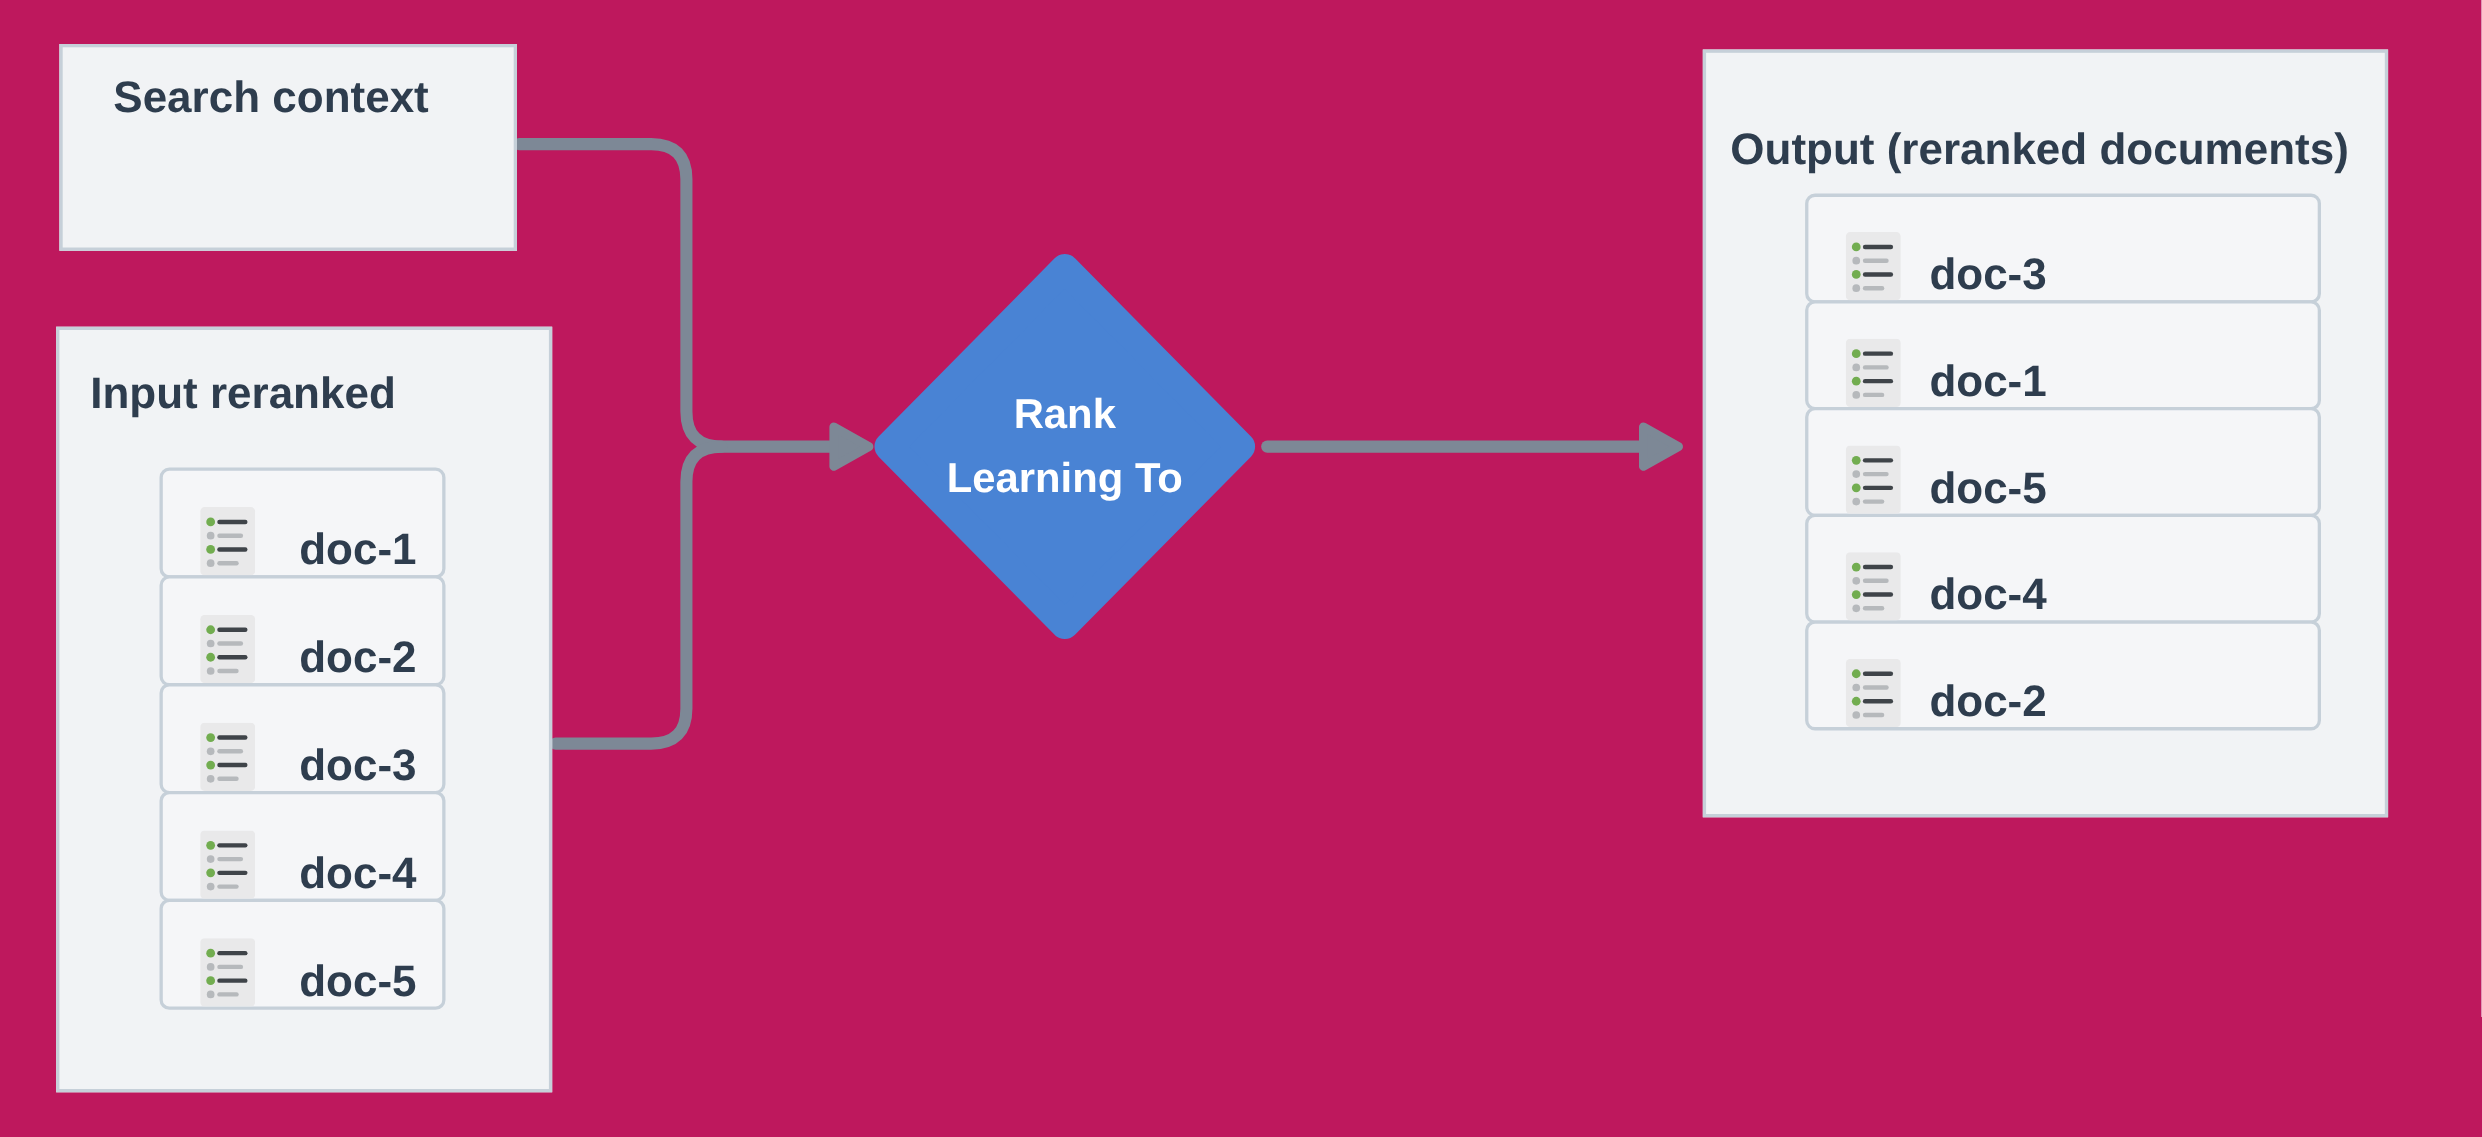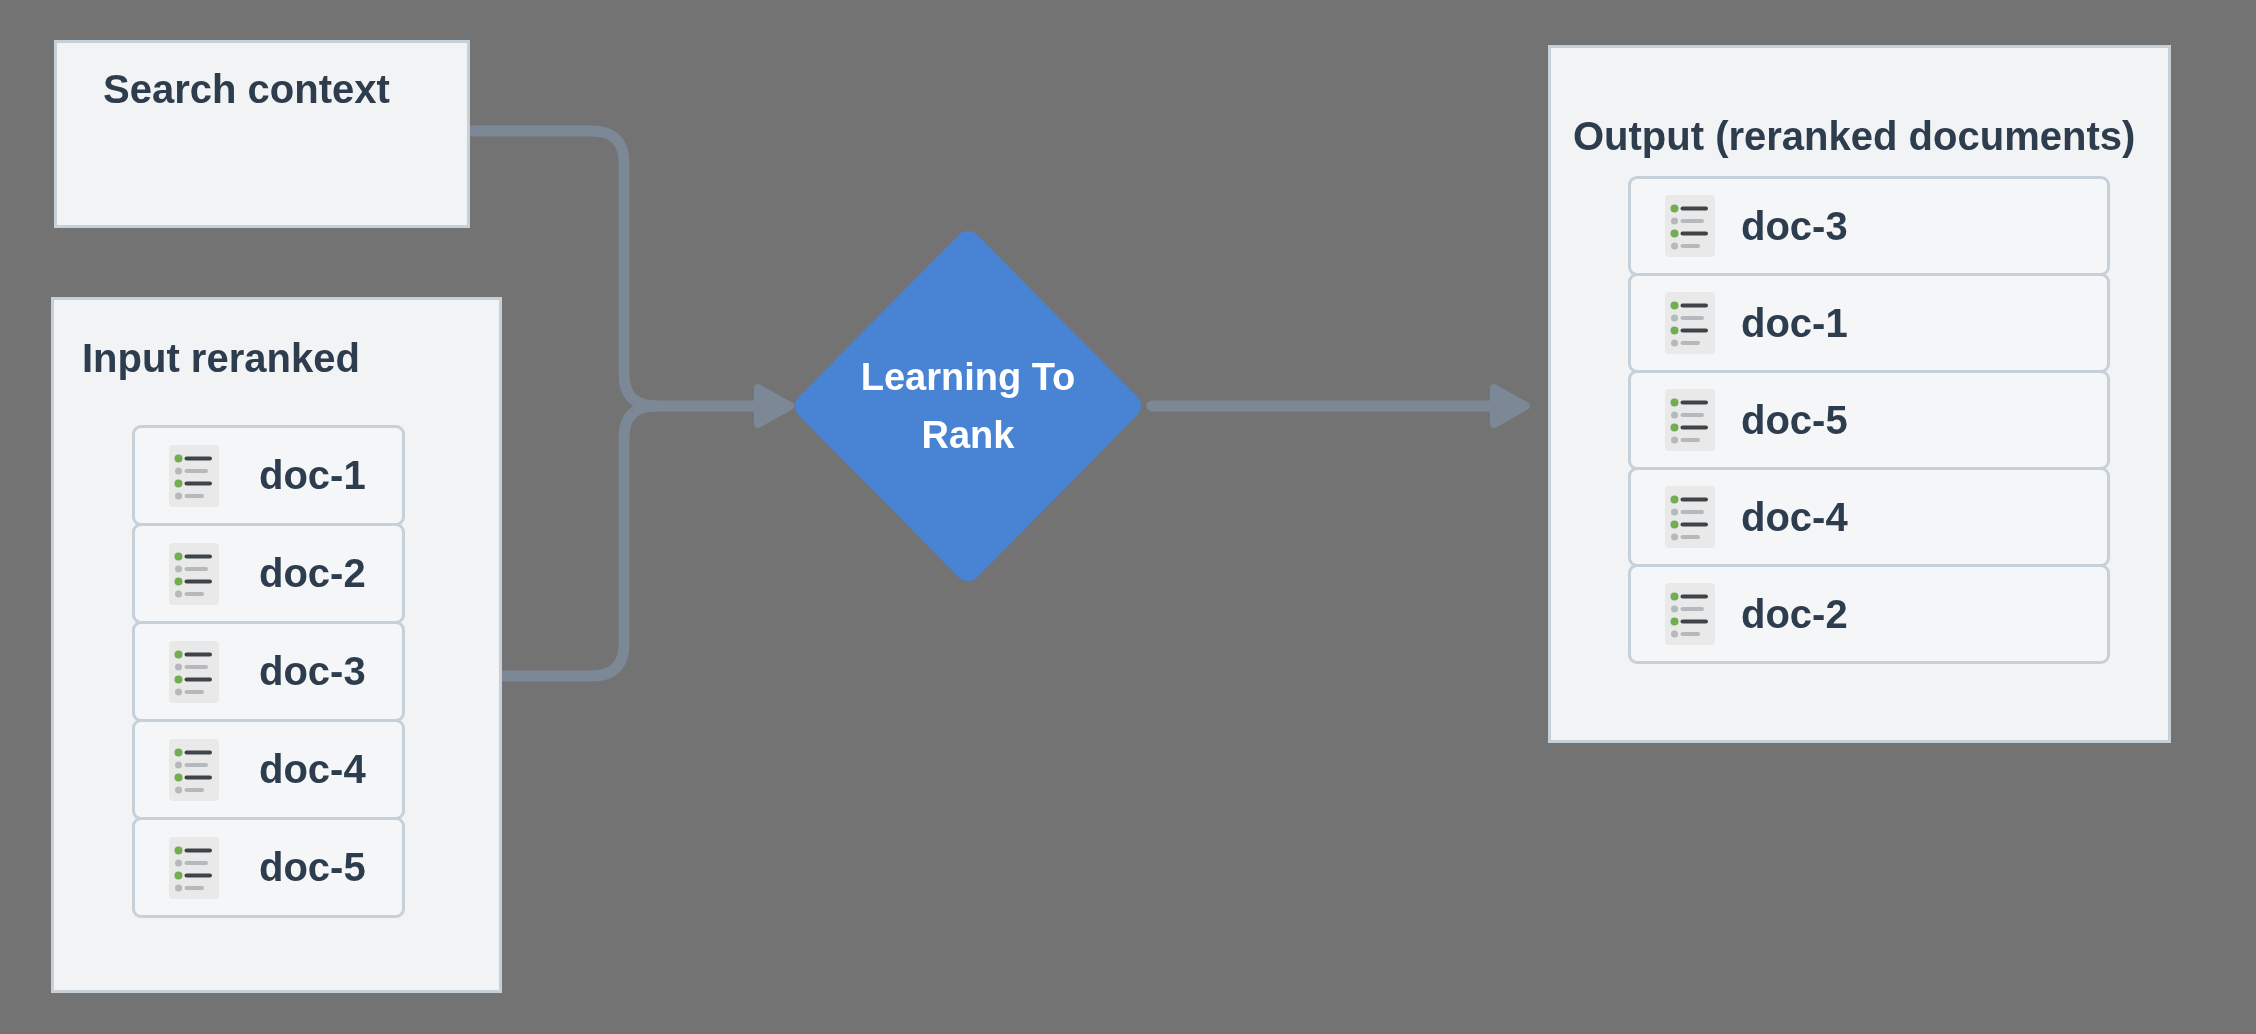--- a/index.html
+++ b/index.html
@@ -4,44 +4,44 @@
 <style>
   :root{
     --diamond:#4983d4; --arrow:#7d8896; --border:#c6d0d9;
     --box-bg:#f1f3f5; --row-bg:#f5f6f8; --icon-bg:#e9e9ea;
     --icon-green:#72ad50; --icon-dark:#3f4449; --icon-gray:#b6b9bc;
     --text:#2e3d4e; --text-secondary:#3b4c60; --white:#ffffff;
   }
   *{margin:0;padding:0;box-sizing:border-box;}
   html,body{background:#ffffff;}
   body{font-family:"Liberation Sans", sans-serif;}
-  .canvas{position:relative;width:2256px;height:1034px;background:#737373;overflow:hidden;}
+  .canvas{position:relative;width:2256px;height:1034px;background:#be185d;overflow:hidden;}
   .overlay{position:absolute;left:0;top:0;width:2256px;height:1034px;}
 
   .box{position:absolute;background:var(--box-bg);border:3px solid var(--border);}
   .box-title{position:absolute;font-size:40px;font-weight:700;color:var(--text);white-space:nowrap;}
   .query-text{position:absolute;font-size:38px;font-weight:400;color:var(--text-secondary);white-space:nowrap;}
 
   .search-box{left:54px;top:40px;width:416px;height:188px;}
   .search-box .box-title{left:46px;top:24px;}
   .search-box .query-text{left:46px;top:102px;}
 
   .input-box{left:51px;top:297px;width:451px;height:696px;}
   .input-box .box-title{left:28px;top:36px;}
   .input-box .doc-list{left:78px;top:125px;width:273px;}
 
   .output-box{left:1548px;top:45px;width:623px;height:698px;}
   .output-box .box-title{left:22px;top:30px;margin-top:36px;}
   .output-box .doc-list{left:77px;top:128px;width:482px;}
 
   .doc-list{position:absolute;}
   .doc-row{
-    display:flex;align-items:center;height:101px;
+    display:flex;align-items:flex-end;height:101px;
     background:var(--row-bg);border:3px solid var(--border);
-    border-radius:9px;padding-left:34px;margin-top:-3px;
+    border-radius:9px;padding-left:34px;margin-top:-3px;margin-left:13px;
   }
   .doc-row:first-child{margin-top:0;}
   .output-box .doc-row{height:100px;}
   .doc-icon{flex:0 0 auto;margin-right:40px;display:block;}
   .output-box .doc-icon{margin-right:26px;}
   .doc-label{font-size:40px;font-weight:700;color:var(--text);white-space:nowrap;}
 
   .doc-icon .ic-bg{fill:var(--icon-bg);}
   .doc-icon .dot-g{fill:var(--icon-green);}
   .doc-icon .dot-x{fill:var(--icon-gray);}
@@ -156,22 +156,22 @@
             <circle class="dot-x" cx="9.5" cy="51" r="3.5"></circle>
             <line class="ln-x" x1="17.5" y1="51" x2="33" y2="51"></line>
           </svg>
         <span class="doc-label">doc-5</span>
       </div>
 
     </div>
   </div>
 
   <div class="diamond-label">
+    <div>Rank</div>
     <div>Learning To</div>
-    <div>Rank</div>
   </div>
 
   <div class="box output-box">
     <div class="box-title">Output (reranked documents)</div>
     <div class="doc-list">
 
       <div class="doc-row">
         <svg class="doc-icon" width="50" height="62" viewBox="0 0 50 62">
             <rect class="ic-bg" x="0" y="0" width="50" height="62" rx="4"></rect>
             <circle class="dot-g" cx="9.5" cy="13.5" r="4"></circle>

